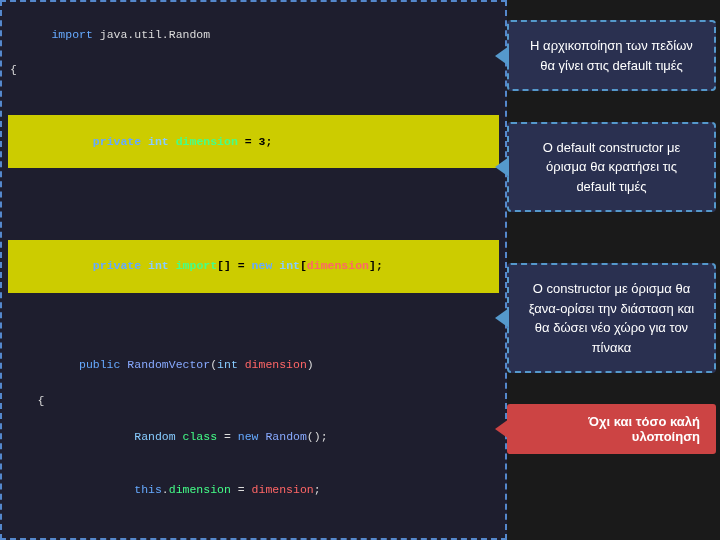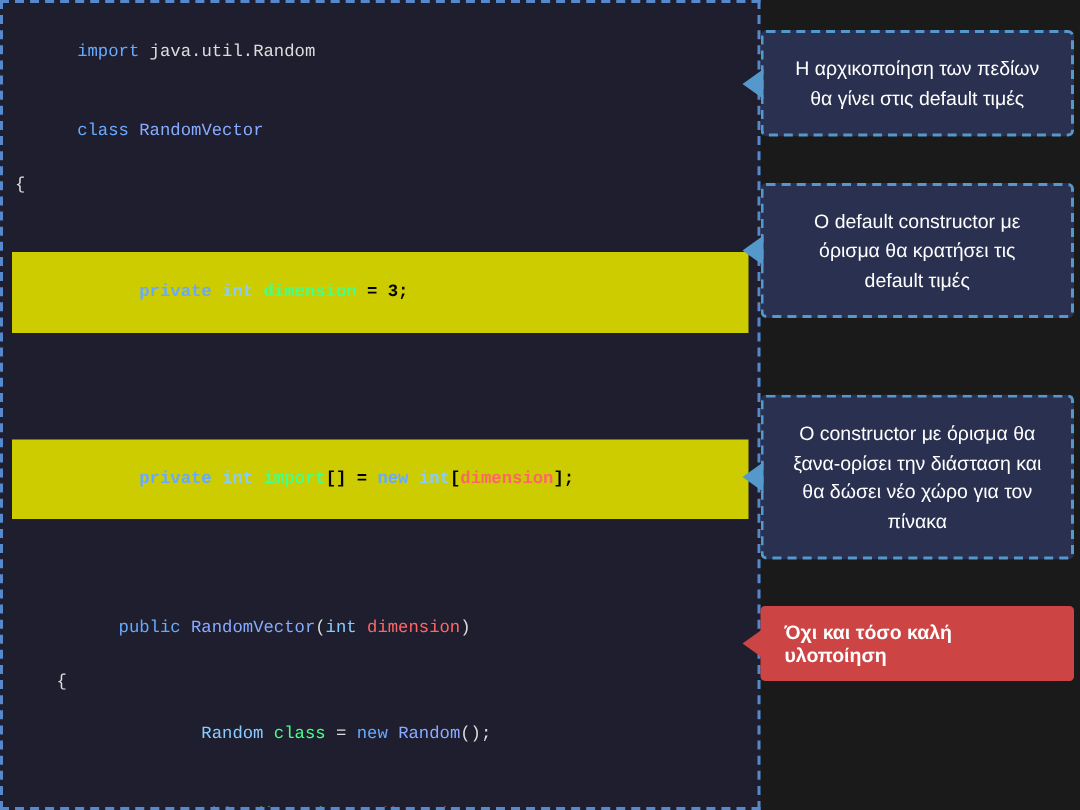--- a/index.html
+++ b/index.html
@@ -98,21 +98,21 @@
 
     .bottom-label {
       border: 2px solid #cc4444;
       background: #cc4444;
       border-radius: 3px;
       padding: 8px 14px;
       color: #ffffff;
       font-family: Arial, sans-serif;
       font-size: 13px;
       font-weight: bold;
-      text-align: left;
+      text-align: right;
       margin-top: 4px;
       position: relative;
     }
 
     .bottom-label::before {
       content: '';
       position: absolute;
       left: -14px;
       top: 50%;
       transform: translateY(-50%);
@@ -125,23 +125,20 @@
 <body>
 
 <div class="main-container">
 
   <div class="code-panel">
 
     <div class="code-line import-line">
       <span class="kw">import</span> java.util.Random
     </div>
 
-    <div class="code-line">
-      <span class="kw">class</span> <span class="var-blue">RandomVector</span>
-    </div>
     <div class="code-line">{</div>
 
     <div class="code-line">
       <span class="highlight-yellow">
         &nbsp;&nbsp;&nbsp;&nbsp;<span class="kw">private</span> <span class="kw-type">int</span> <span class="var-green">dimension</span> = 3;
       </span>
     </div>
     <div class="code-line">
       <span class="highlight-yellow">
         &nbsp;&nbsp;&nbsp;&nbsp;<span class="kw">private</span> <span class="kw-type">int</span> <span class="var-green">import</span>[] = <span class="kw">new</span> <span class="kw-type">int</span>[<span class="dim-red">dimension</span>];

